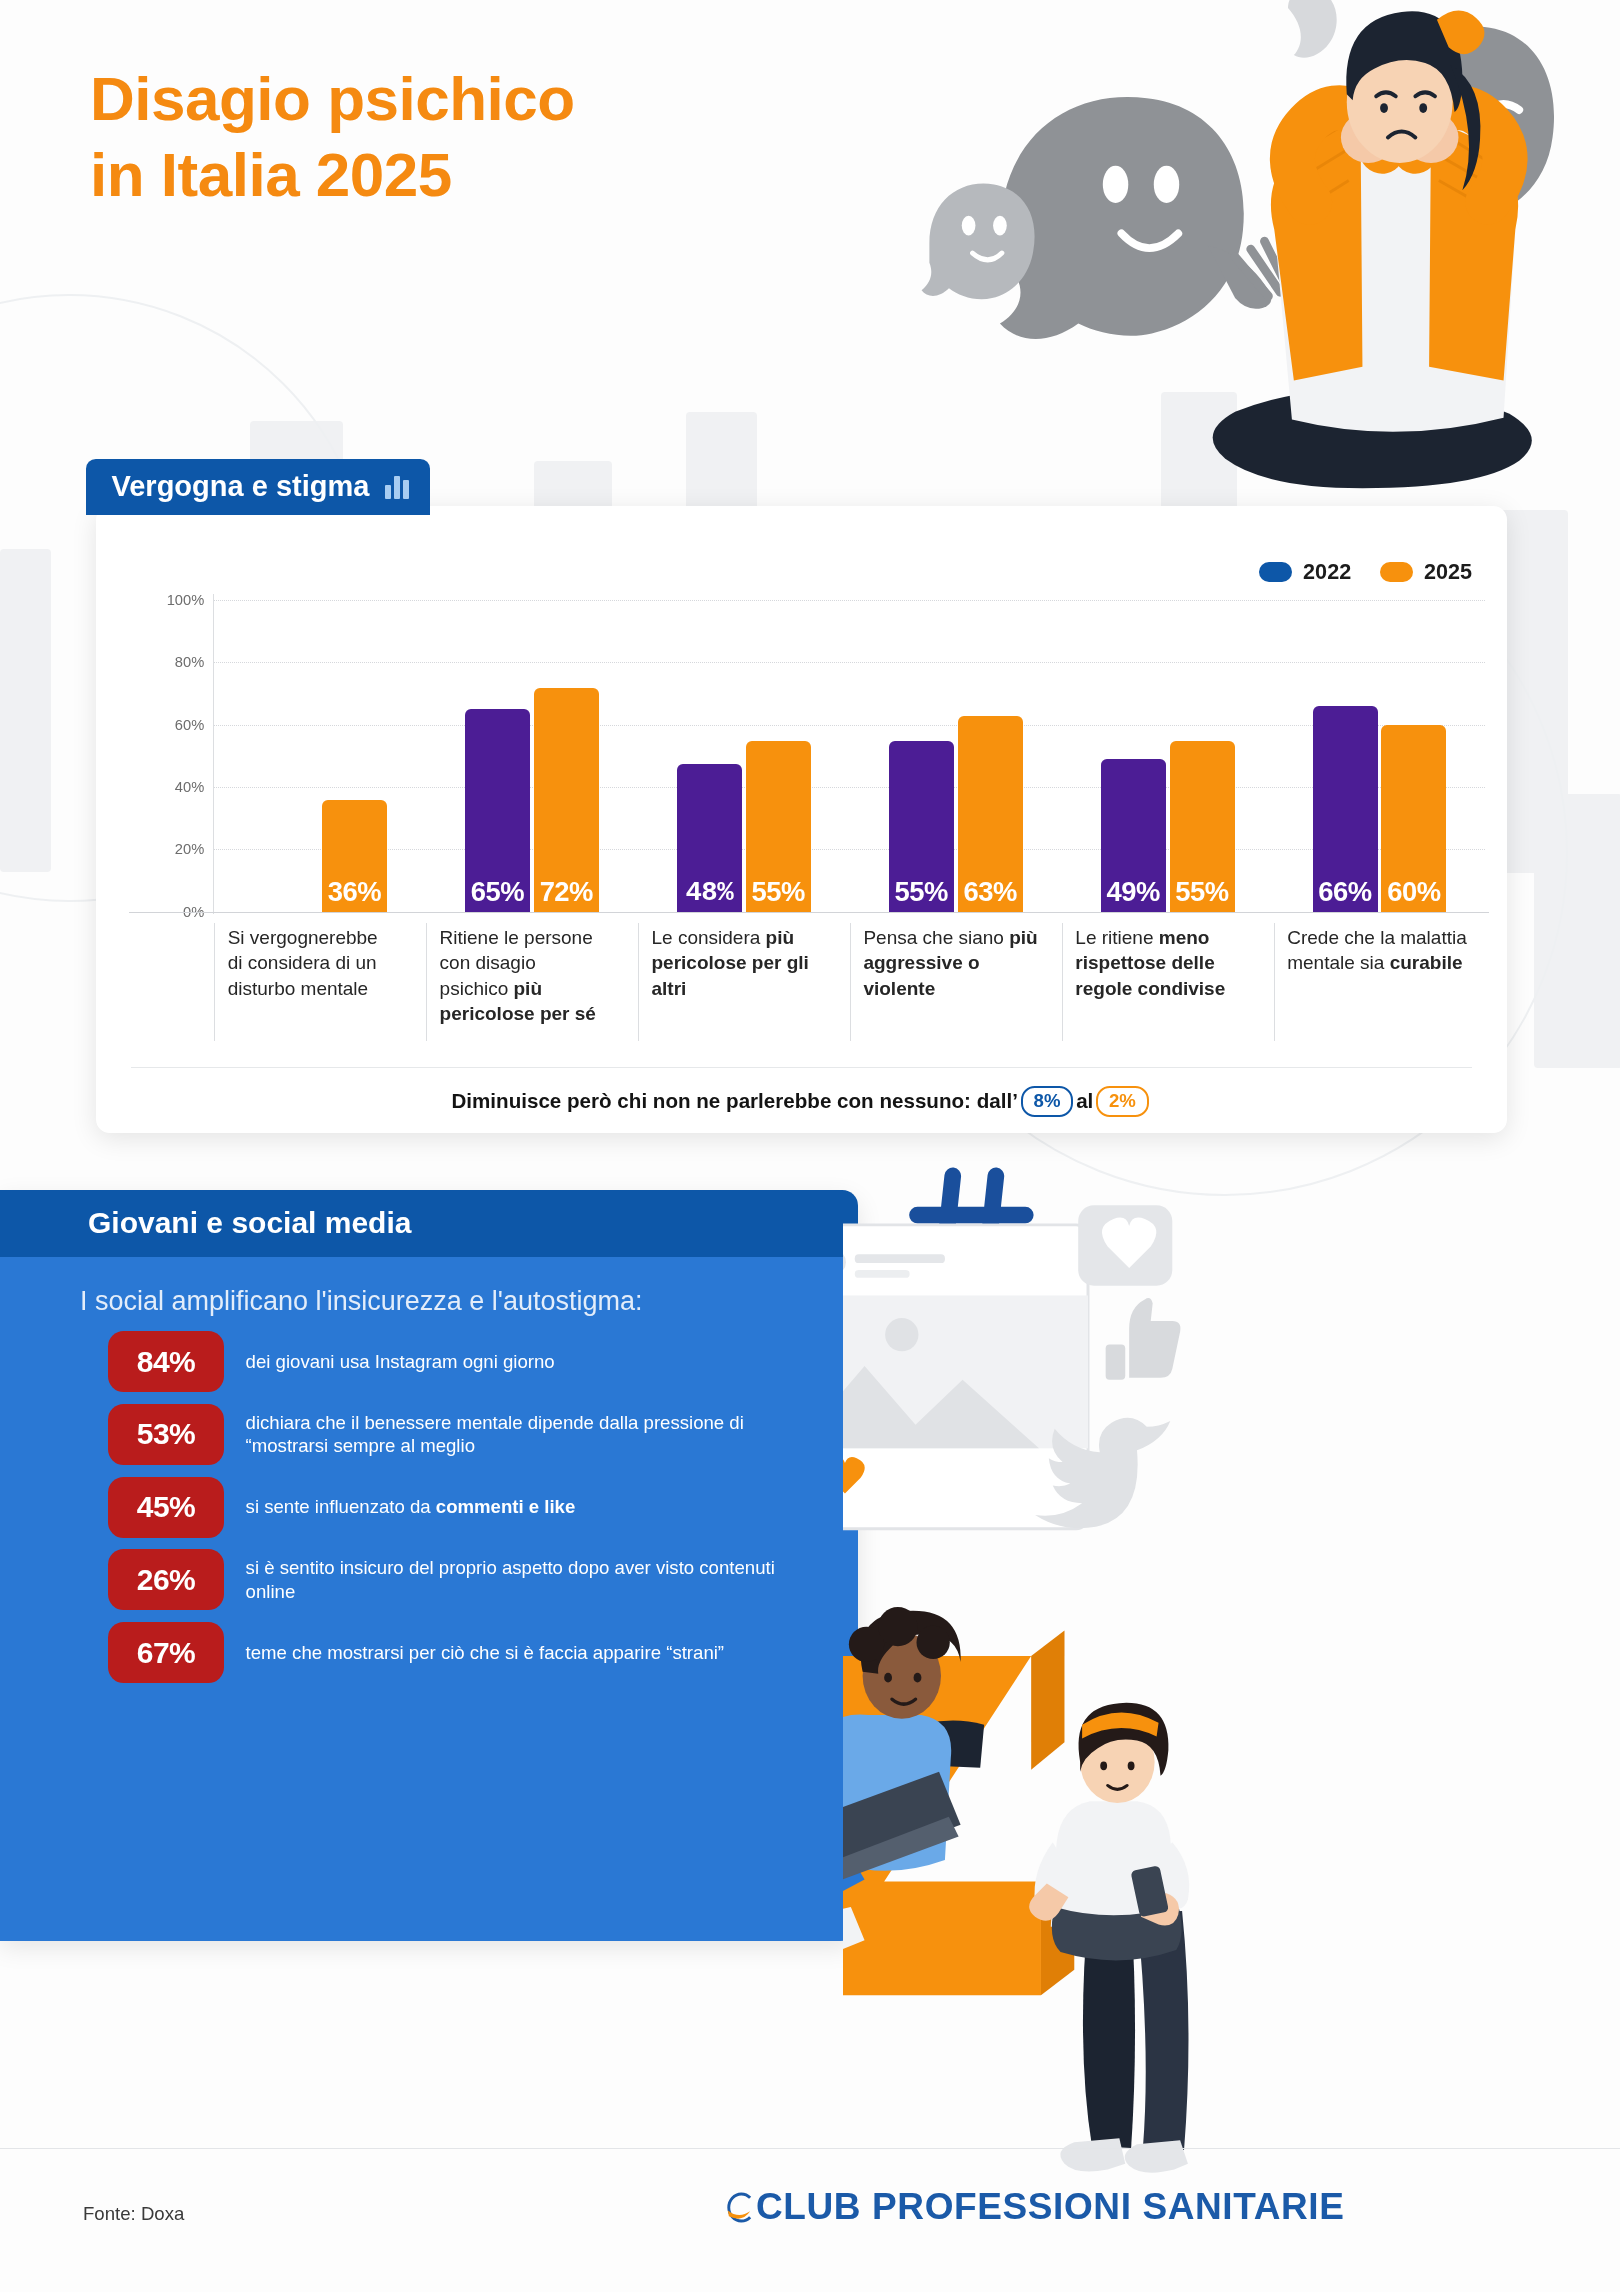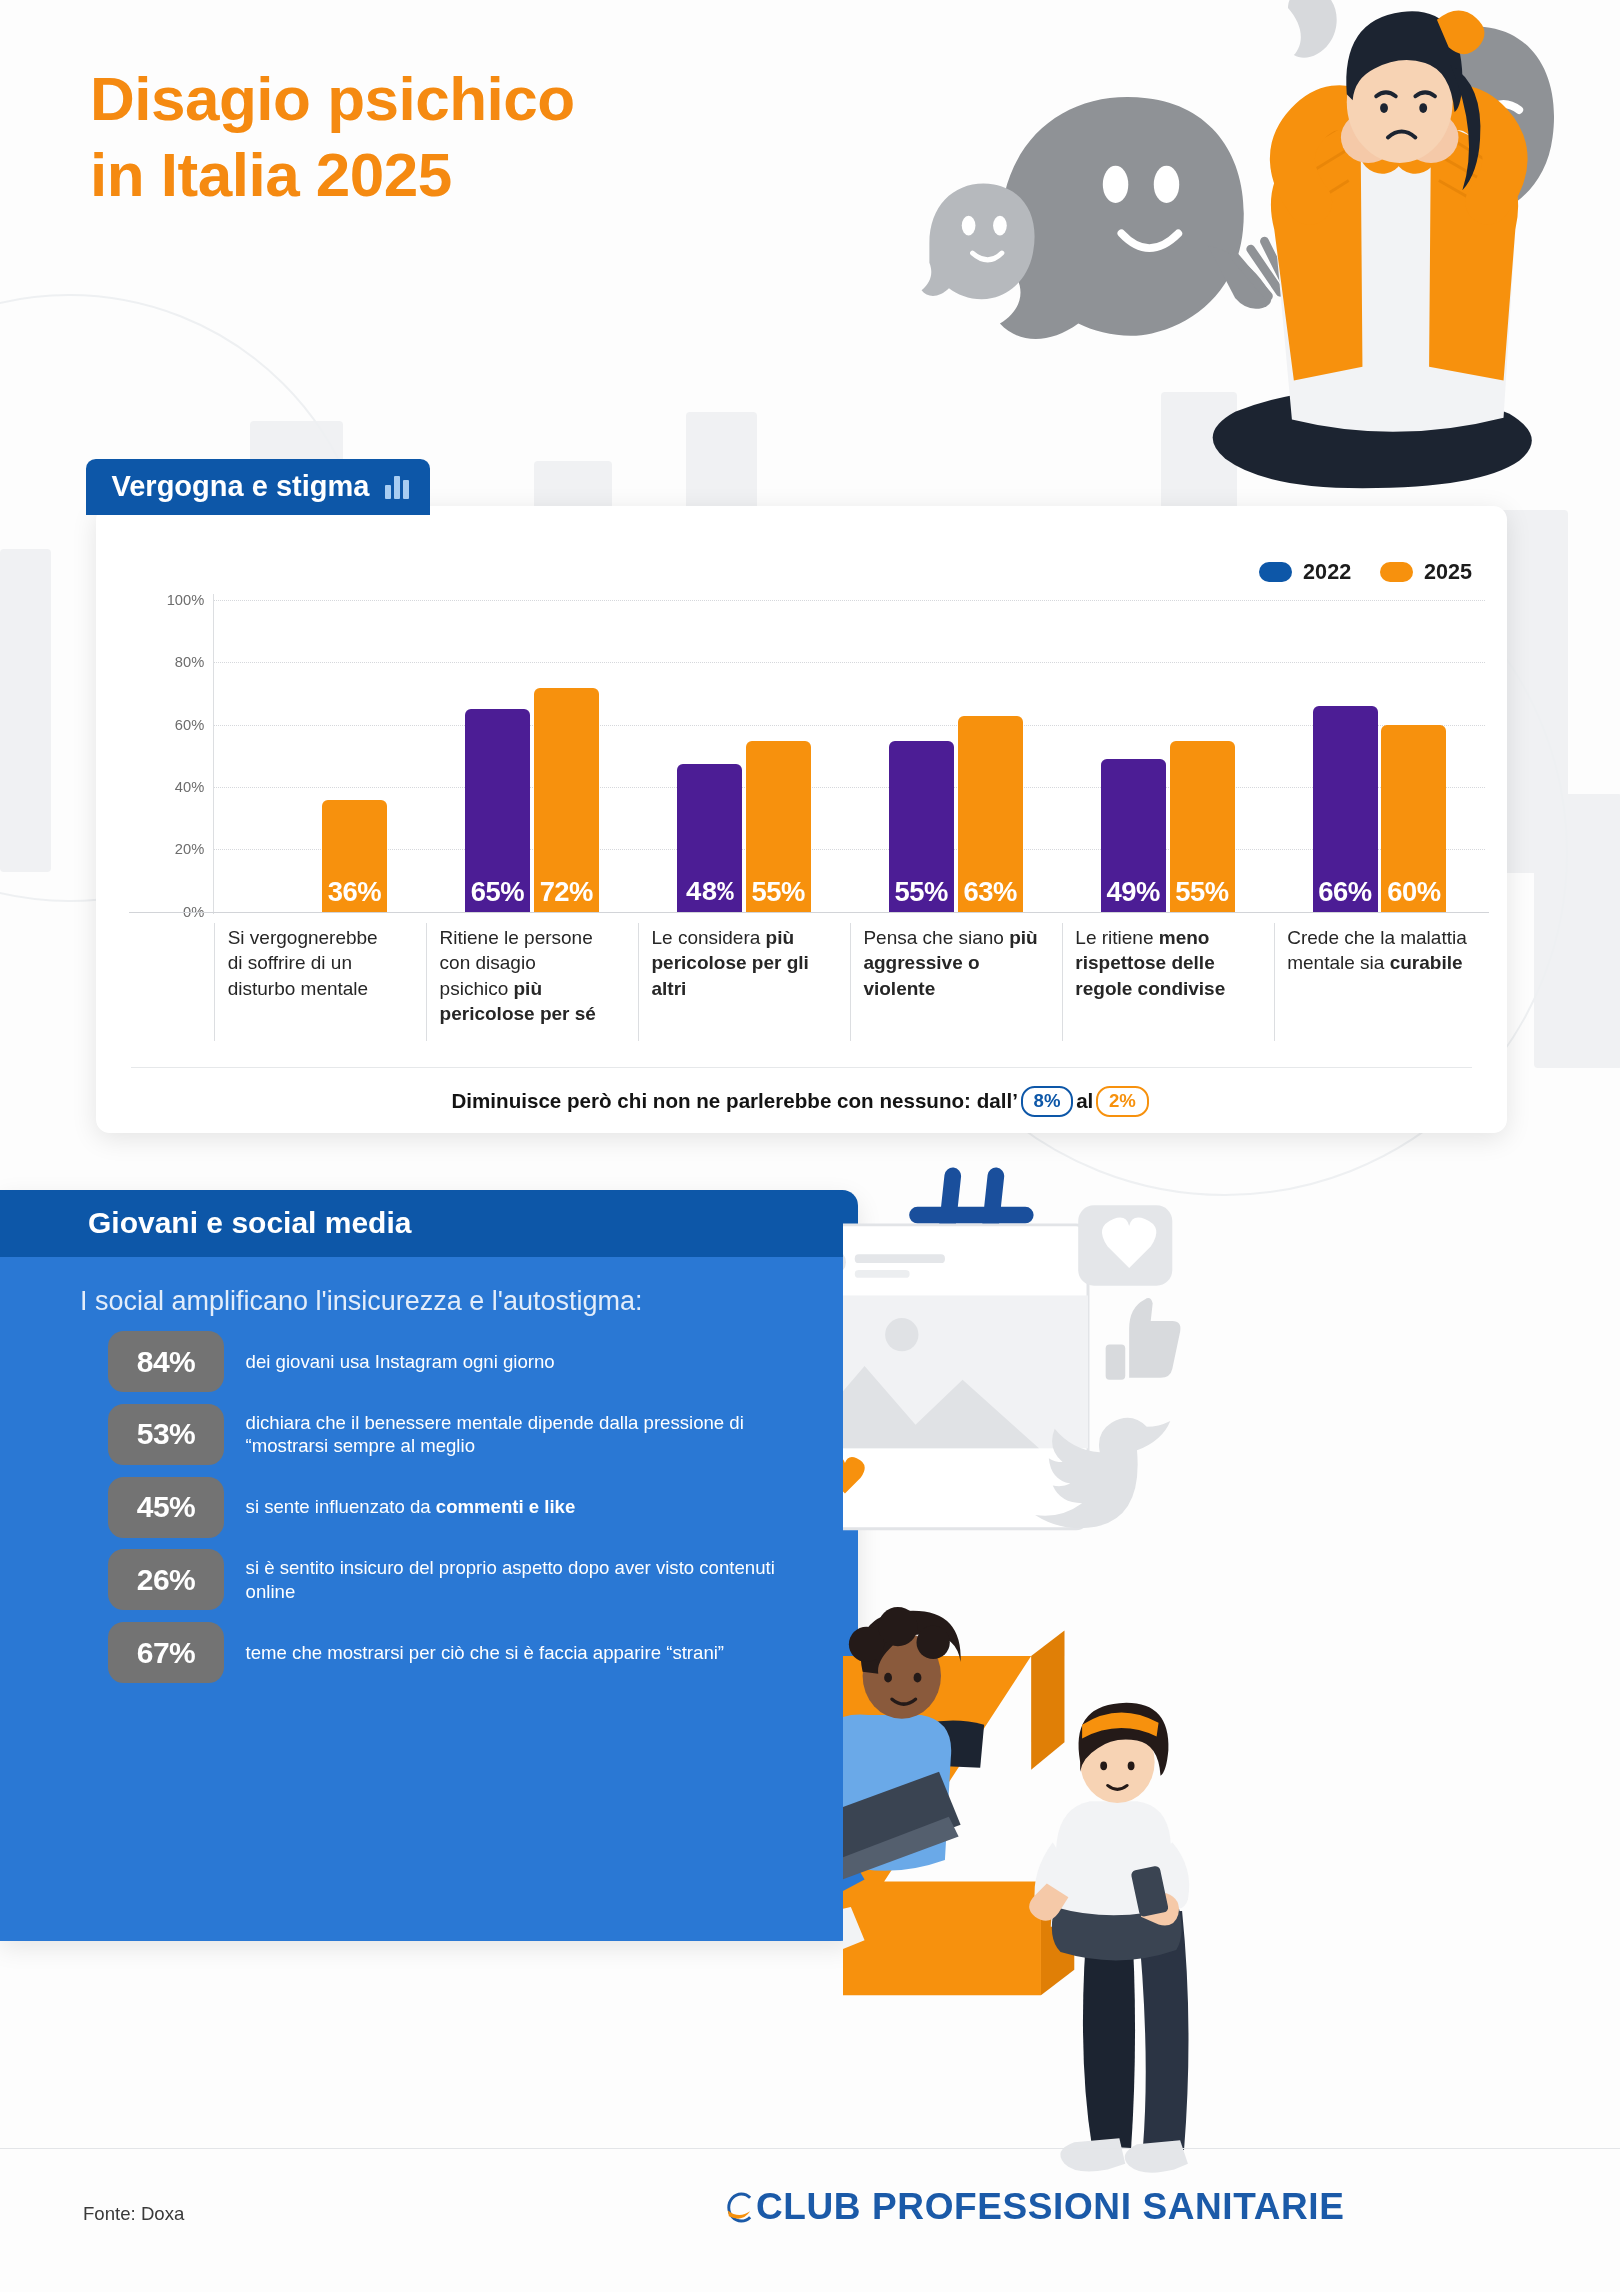--- a/index.html
+++ b/index.html
@@ -134,21 +134,21 @@
     font-size: 30px; font-weight: bold;
   }
   .social-sub {
     position: absolute; left: 80px; top: 92px;
     color: #e3edfa; font-size: 27px;
   }
   .stats { position: absolute; left: 108px; top: 137px; right: 39px; }
   .stat { display: flex; align-items: center; gap: 21.6px; margin-bottom: 11.8px; min-height: 61px; }
   .stat-badge {
     flex: 0 0 auto; width: 116px; height: 61px; border-radius: 15.7px;
-    background: #737373; color: #fff;
+    background: #b91c1c; color: #fff;
     display: flex; align-items: center; justify-content: center;
     font-size: 30px; font-weight: bold; letter-spacing: -0.5px;
   }
   .stat-text { color: #ffffff; font-size: 18.6px; line-height: 1.27; }
   .stat-text b { font-weight: bold; }
 
   
   .social-art { position: absolute; left: 843px; top: 1166px; width: 784px; height: 1039px; }
 
   
@@ -339,21 +339,21 @@
           <div class="bar orange" style="height: 187px;">
             <span class="bar-label">60%</span>
           </div>
         </div>
 
       </div>
 
       <div class="cats">
         <div class="cat">
           <span>Si vergognerebbe</span><br>
-          <span>di soffrire di un</span><br>
+          <span>di considera di un</span><br>
           <span>disturbo mentale</span>
         </div>
         <div class="cat">
           <span>Ritiene le persone</span><br>
           <span>con disagio</span><br>
           <span>psichico </span><b>più pericolose per sé</b>
         </div>
         <div class="cat">
           <span>Le considera </span><b>più pericolose per gli altri</b>
         </div>

